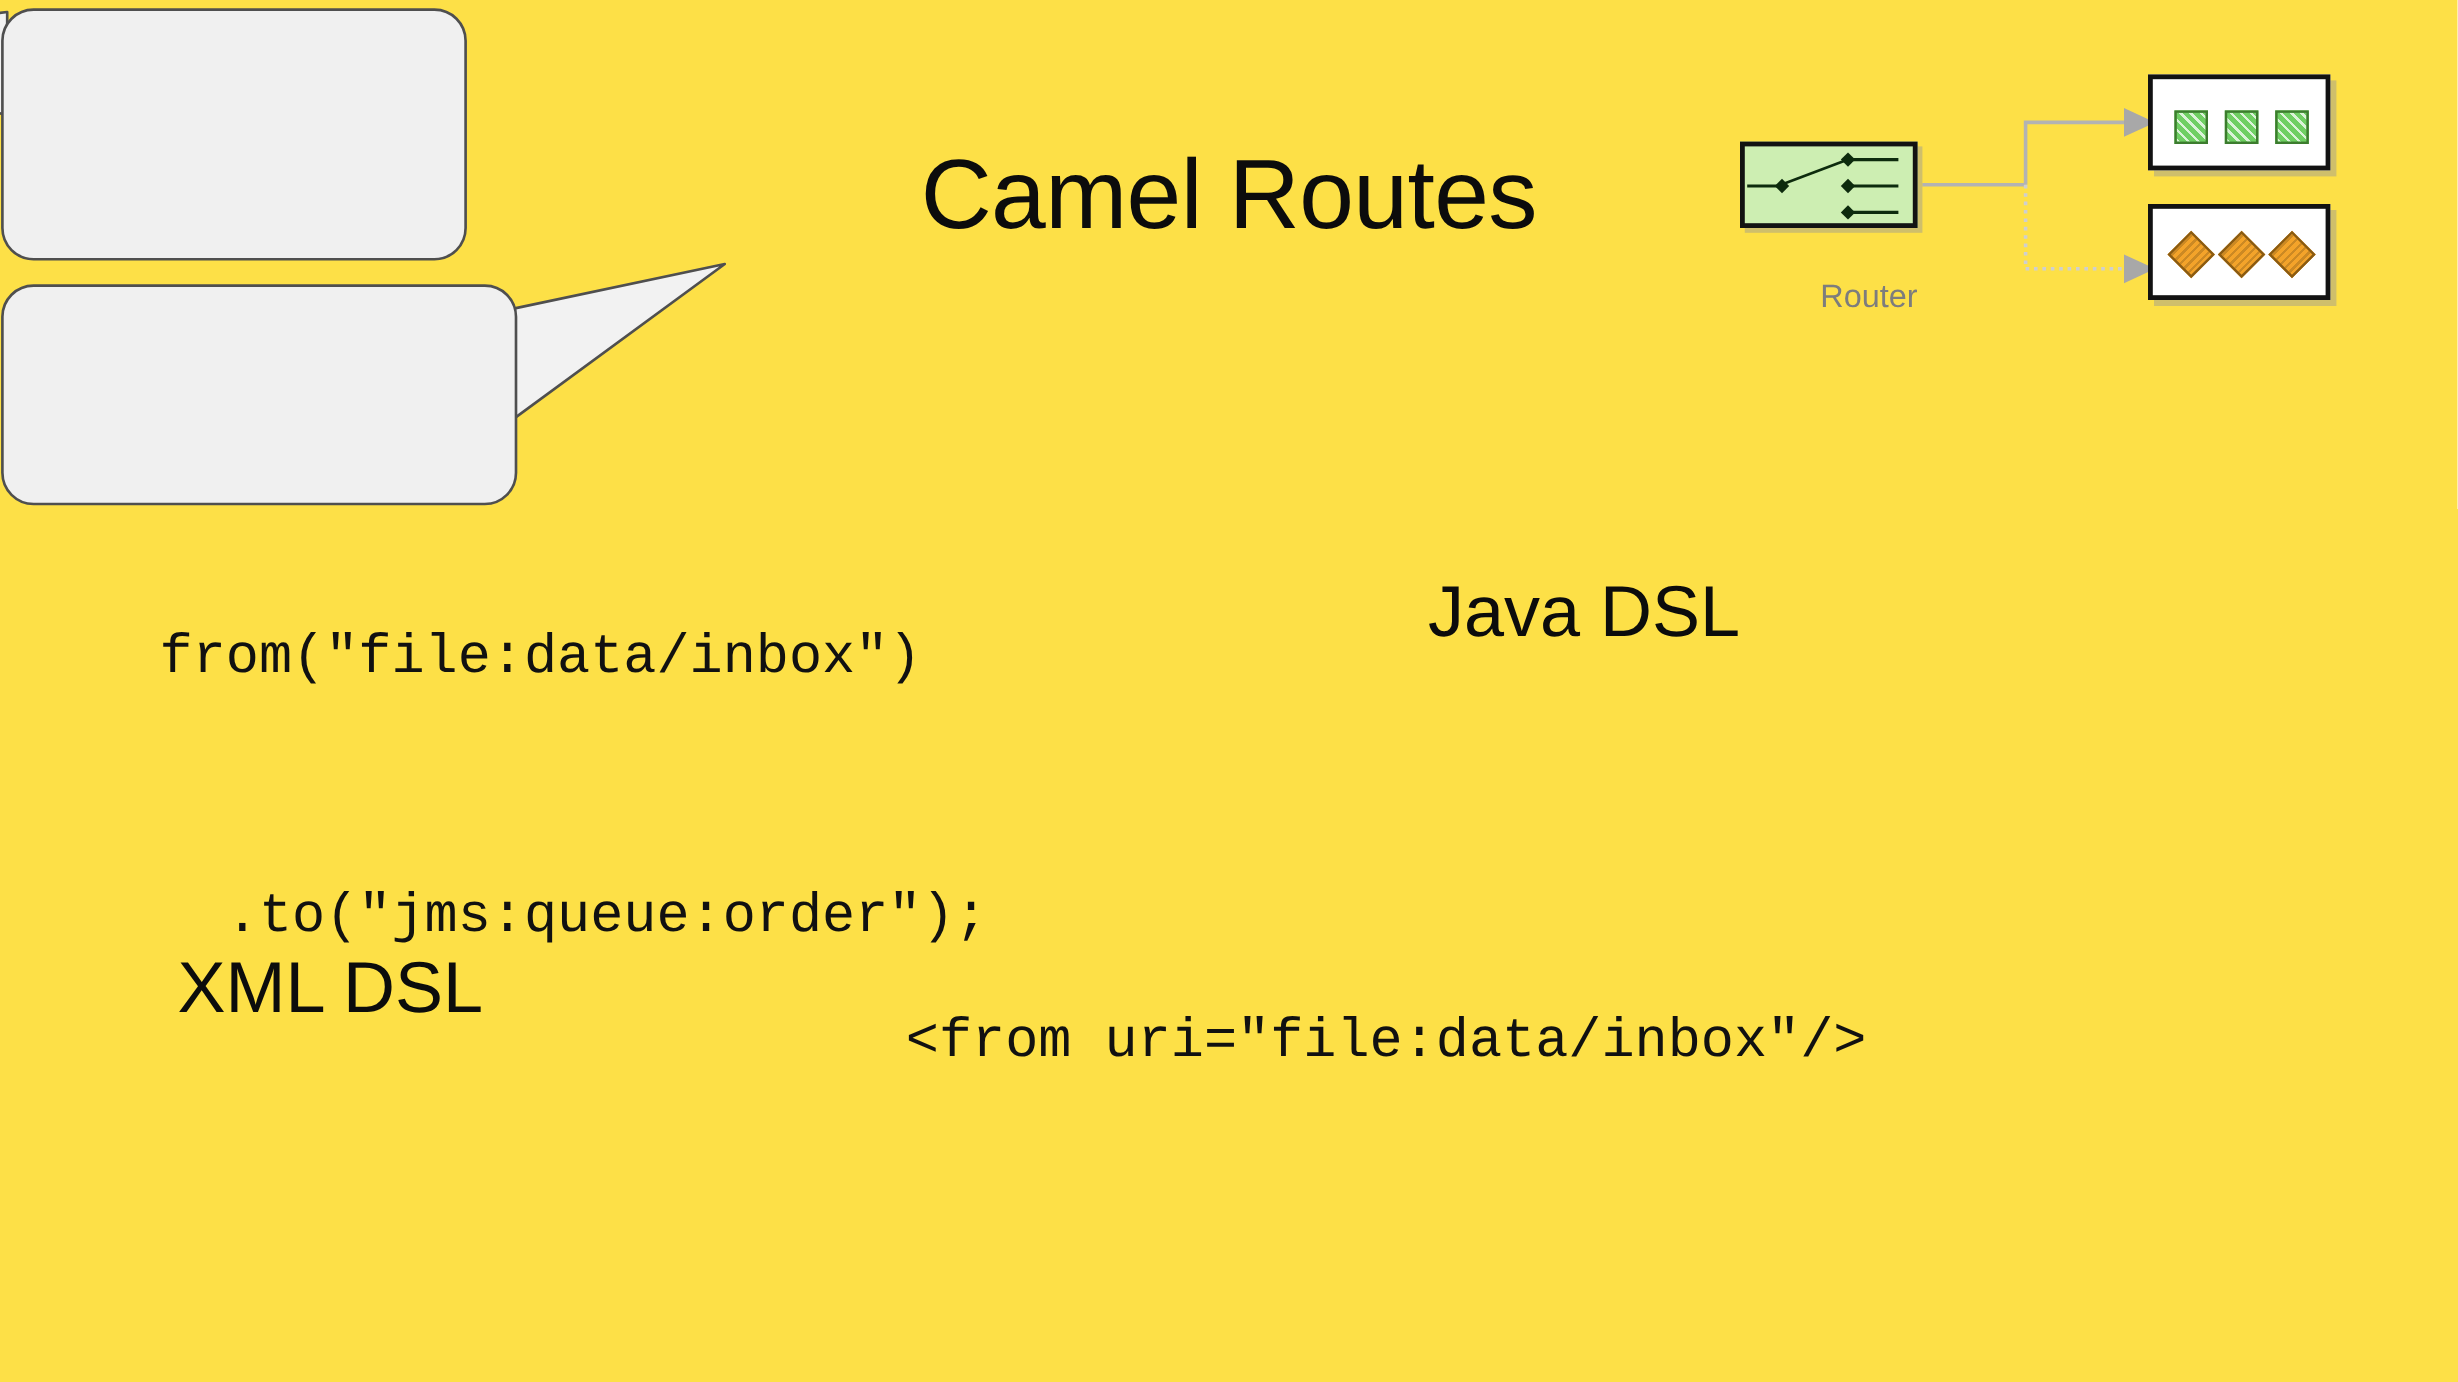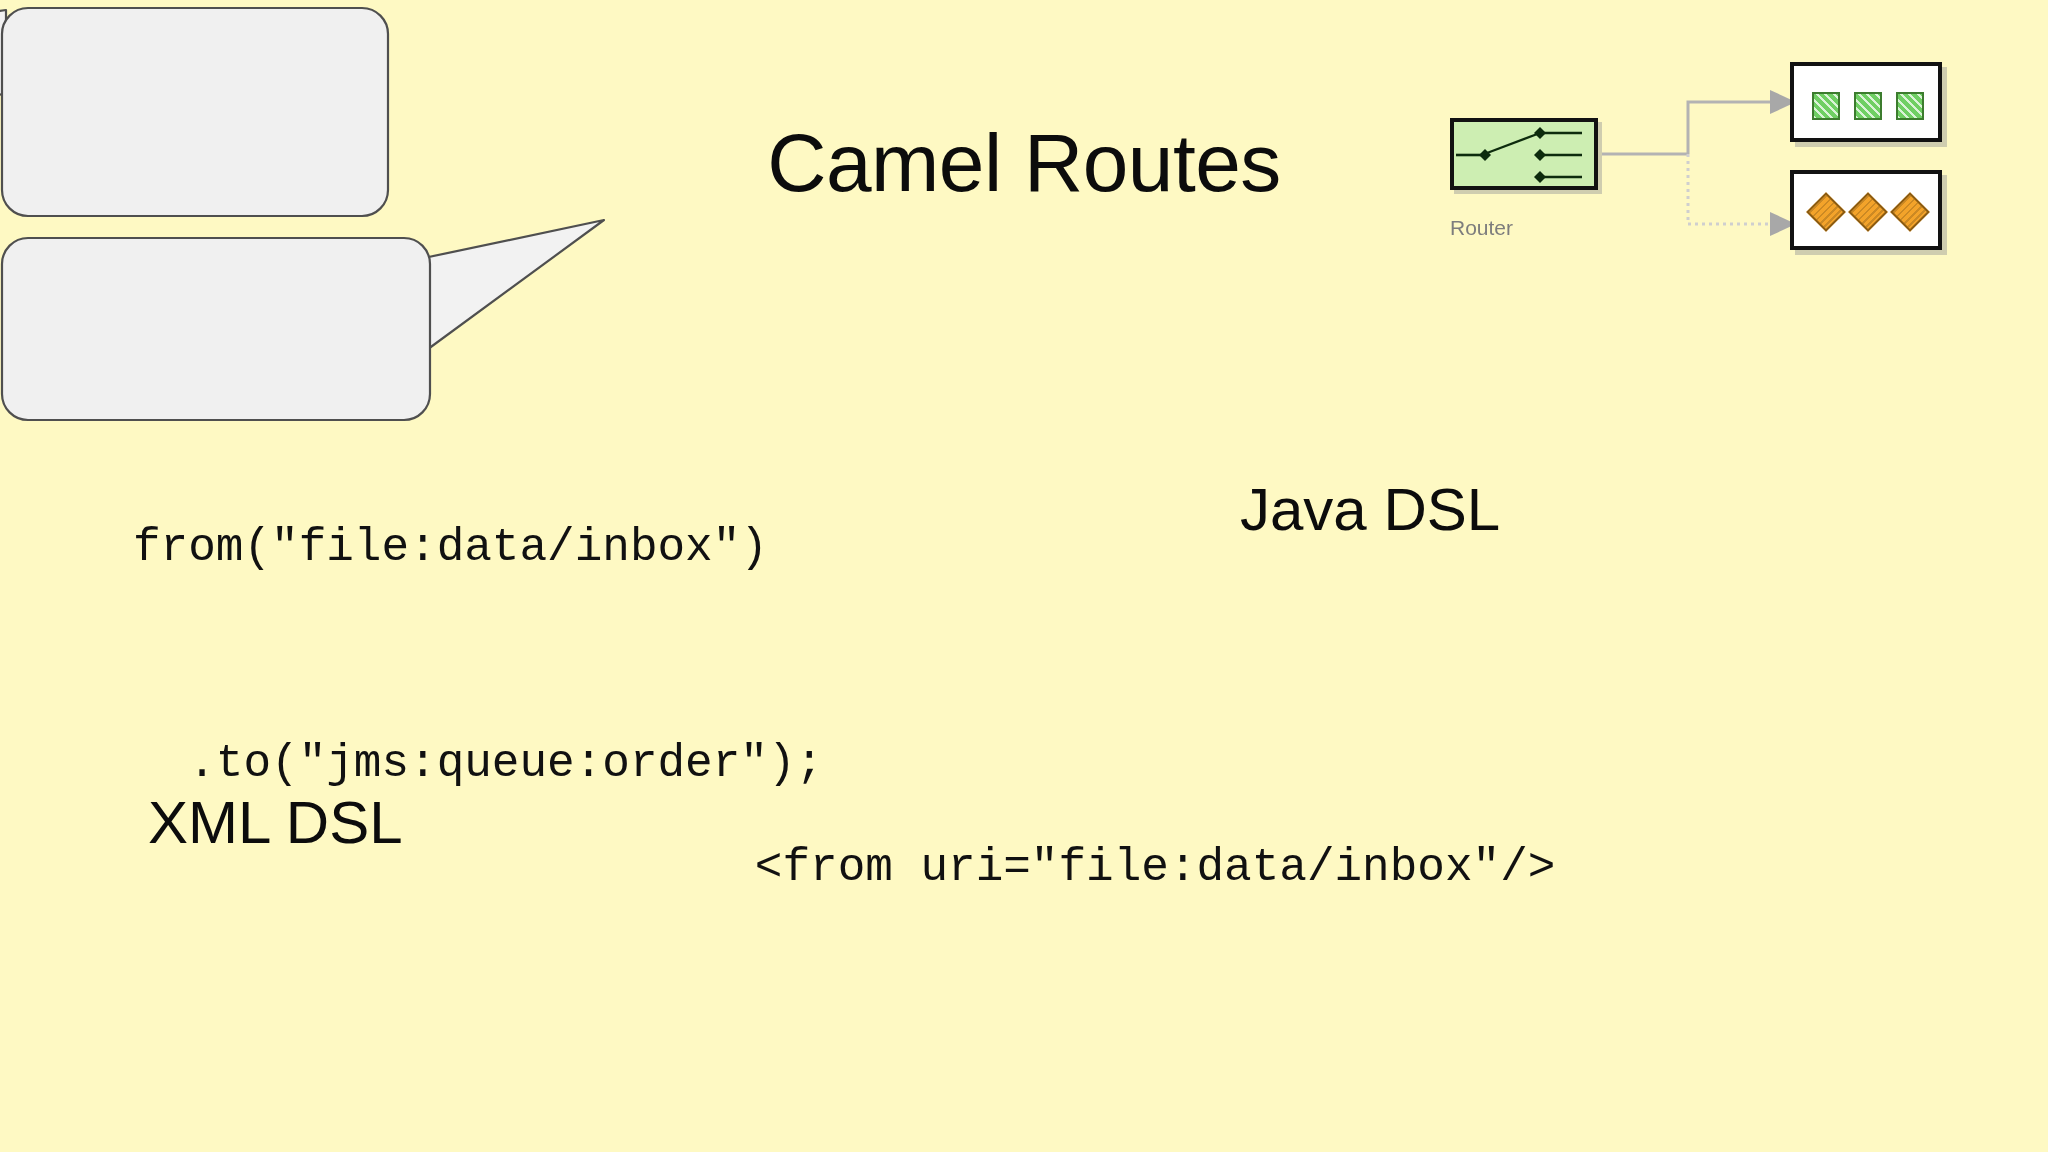--- a/index.html
+++ b/index.html
@@ -4,21 +4,21 @@
 <style>
   html, body {
     margin: 0;
     padding: 0;
     background: #ffffff;
   }
   #slide {
     position: relative;
     width: 2048px;
     height: 1152px;
-    background: #fef9c3;
+    background: #fde047;
     overflow: hidden;
     font-family: "Liberation Sans", sans-serif;
   }
 
   
   #slide-title {
     position: absolute;
     left: 0;
     top: 122px;
     width: 2048px;
@@ -70,21 +70,21 @@
     stroke-linejoin: round;
   }
   .callout-label {
     position: absolute;
     font-family: "Liberation Sans", sans-serif;
     font-size: 60px;
     color: #0c0c0c;
     white-space: nowrap;
   }
   #java-callout-wrap { left: 1140px; top: 400px; width: 400px; height: 230px; }
-  #java-callout-label { left: 1240px; top: 475px; }
+  #java-callout-label { left: 1190px; top: 475px; }
   #xml-callout-wrap { left: 60px; top: 750px; width: 620px; height: 200px; }
   #xml-callout-label { left: 148px; top: 788px; }
 
   
   #router-diagram {
     position: absolute;
     left: 1430px;
     top: 60px;
     width: 580px;
     height: 220px;
@@ -96,25 +96,25 @@
     width: 148px;
     height: 72px;
     background: #cdeeb2;
     border: 4px solid #121212;
     box-sizing: border-box;
     box-shadow: 4px 4px 0 rgba(150,150,150,0.45);
   }
   .router-label {
     position: absolute;
     left: 20px;
-    top: 156px;
+    top: 172px;
     width: 148px;
-    text-align: left;
-    font-family: "Liberation Sans", sans-serif;
-    font-size: 21px;
+    text-align: right;
+    font-family: "Liberation Sans", sans-serif;
+    font-size: 27px;
     color: #7d7d7d;
   }
   .out-box {
     position: absolute;
     background: #ffffff;
     border: 4px solid #121212;
     box-sizing: border-box;
     box-shadow: 5px 5px 0 rgba(150,150,150,0.45);
   }
   #out-box-green { left: 360px; top: 2px; width: 152px; height: 80px; }

